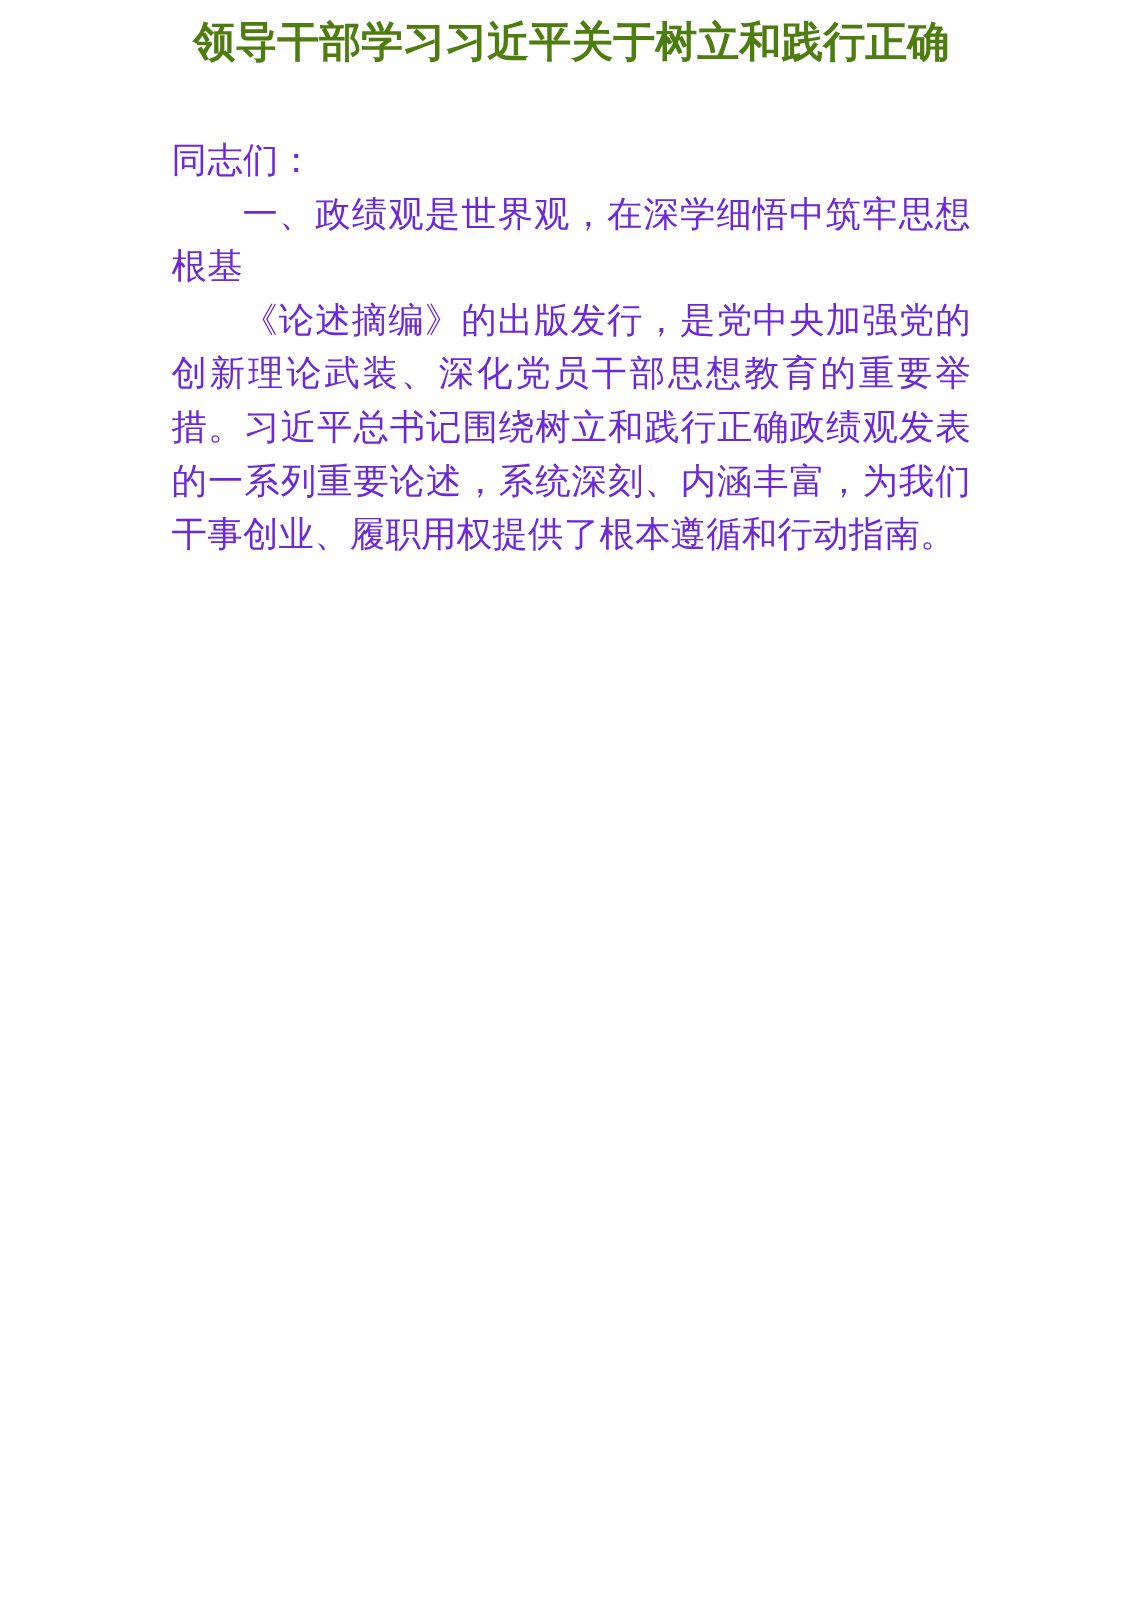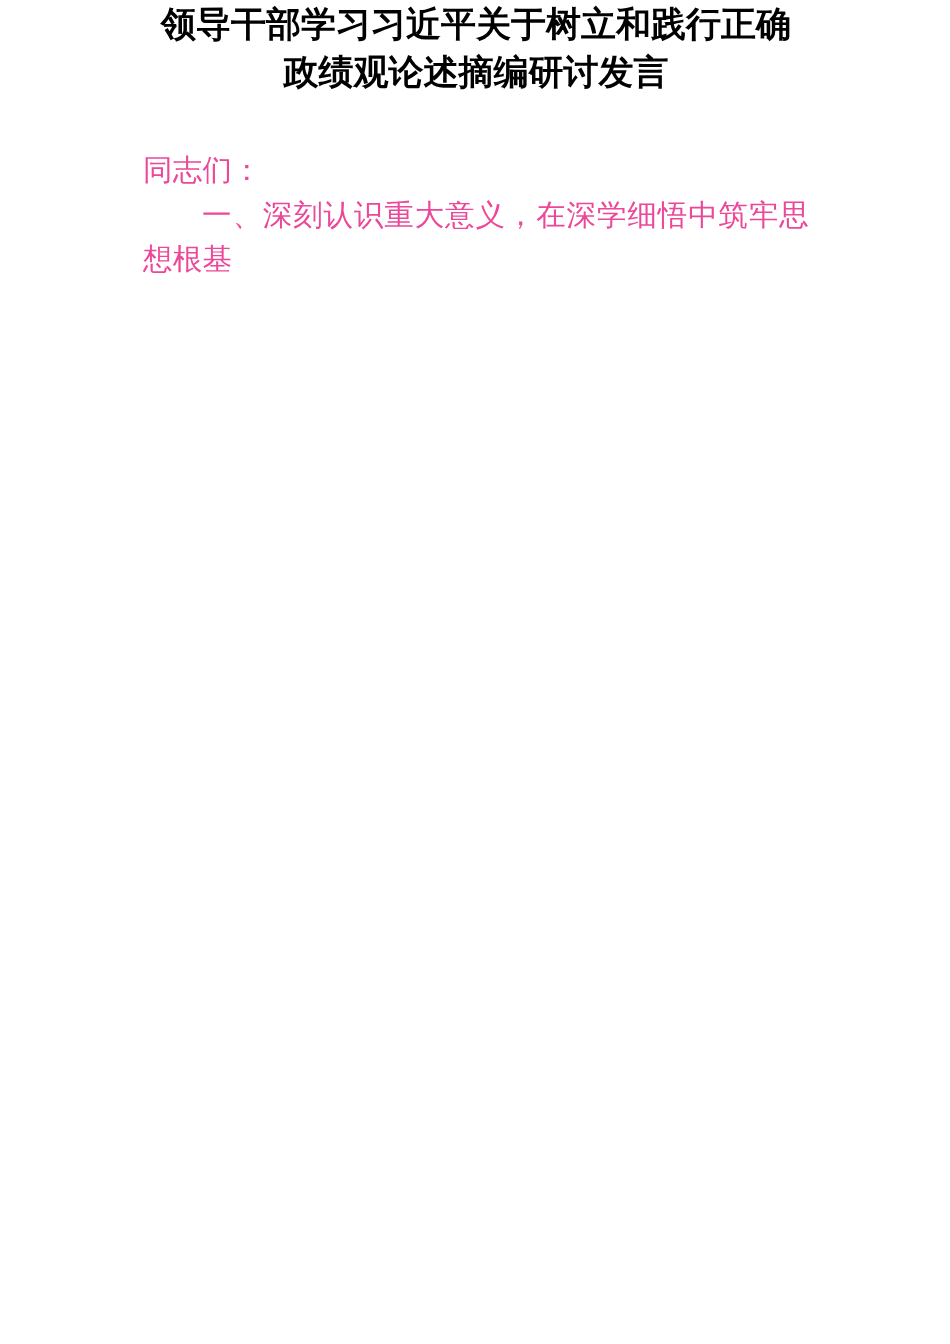--- a/index.html
+++ b/index.html
@@ -23,36 +23,36 @@
     left: 143px;
     top: 0;
     width: 666px;
   }
   .doc-title {
     font-family: "Liberation Sans", "DejaVu Sans", sans-serif;
     font-weight: bold;
     font-size: 35px;
     line-height: 48px;
     text-align: center;
-    color: #000000;
+    color: #4d7c0f;
     letter-spacing: 0px;
-    margin: 0;
+    margin: 12px;
   }
   .doc-title .tline {
     display: block;
     white-space: nowrap;
   }
   .body-block {
     margin-top: 52px;
   }
   .para {
     font-family: "Liberation Serif", "DejaVu Serif", serif;
     font-size: 29.5px;
     line-height: 44.6px;
-    color: #ec4899;
+    color: #6d28d9;
     margin: 0;
     text-align: justify;
     text-justify: inter-character;
     text-align-last: left;
     letter-spacing: 0.2px;
     word-break: break-all;
   }
   .para.indent {
     text-indent: 2em;
   }
@@ -61,22 +61,22 @@
   }
 </style>
 </head>
 <body>
 
 <div id="page">
   <div id="doc-body">
 
     <h1 class="doc-title">
       <span class="tline">领导干部学习习近平关于树立和践行正确</span>
-      <span class="tline">政绩观论述摘编研讨发言</span>
     </h1>
 
     <div class="body-block">
       <p class="para noindent">同志们：</p>
-      <p class="para indent">一、深刻认识重大意义，在深学细悟中筑牢思想根基</p>
+      <p class="para indent">一、政绩观是世界观，在深学细悟中筑牢思想根基</p>
+      <p class="para indent">《论述摘编》的出版发行，是党中央加强党的创新理论武装、深化党员干部思想教育的重要举措。习近平总书记围绕树立和践行正确政绩观发表的一系列重要论述，系统深刻、内涵丰富，为我们干事创业、履职用权提供了根本遵循和行动指南。</p>
     </div>
 
   </div>
 </div>
 
 </body></html>

